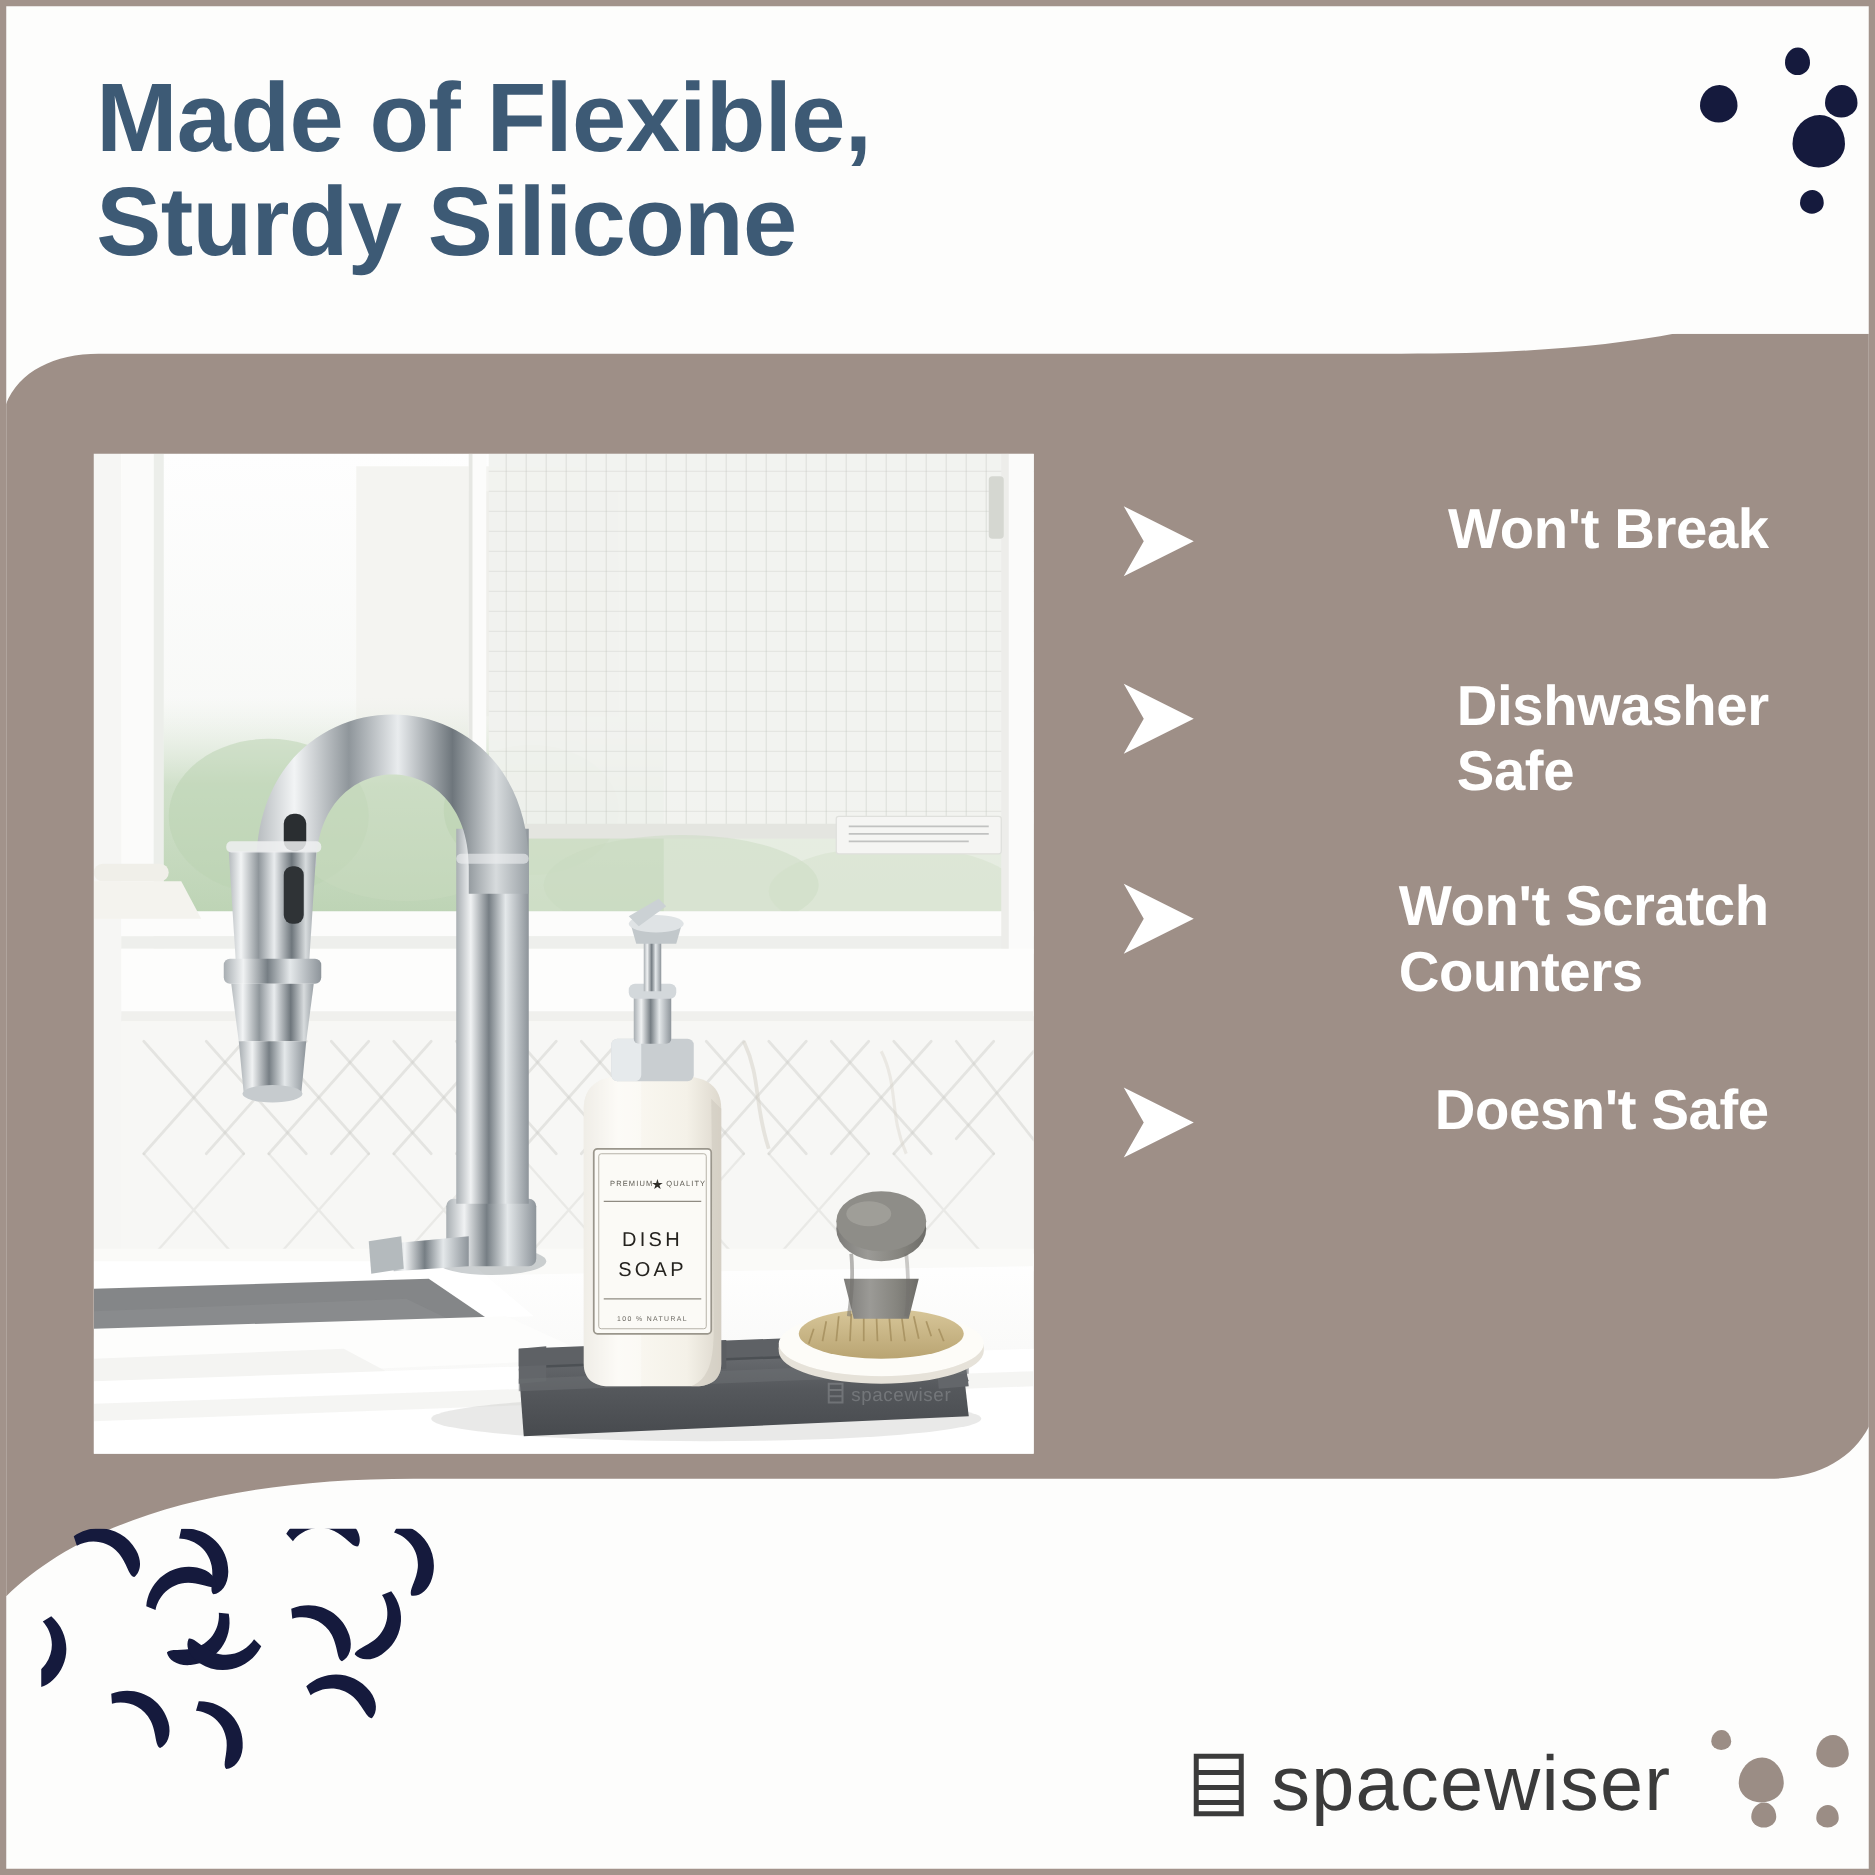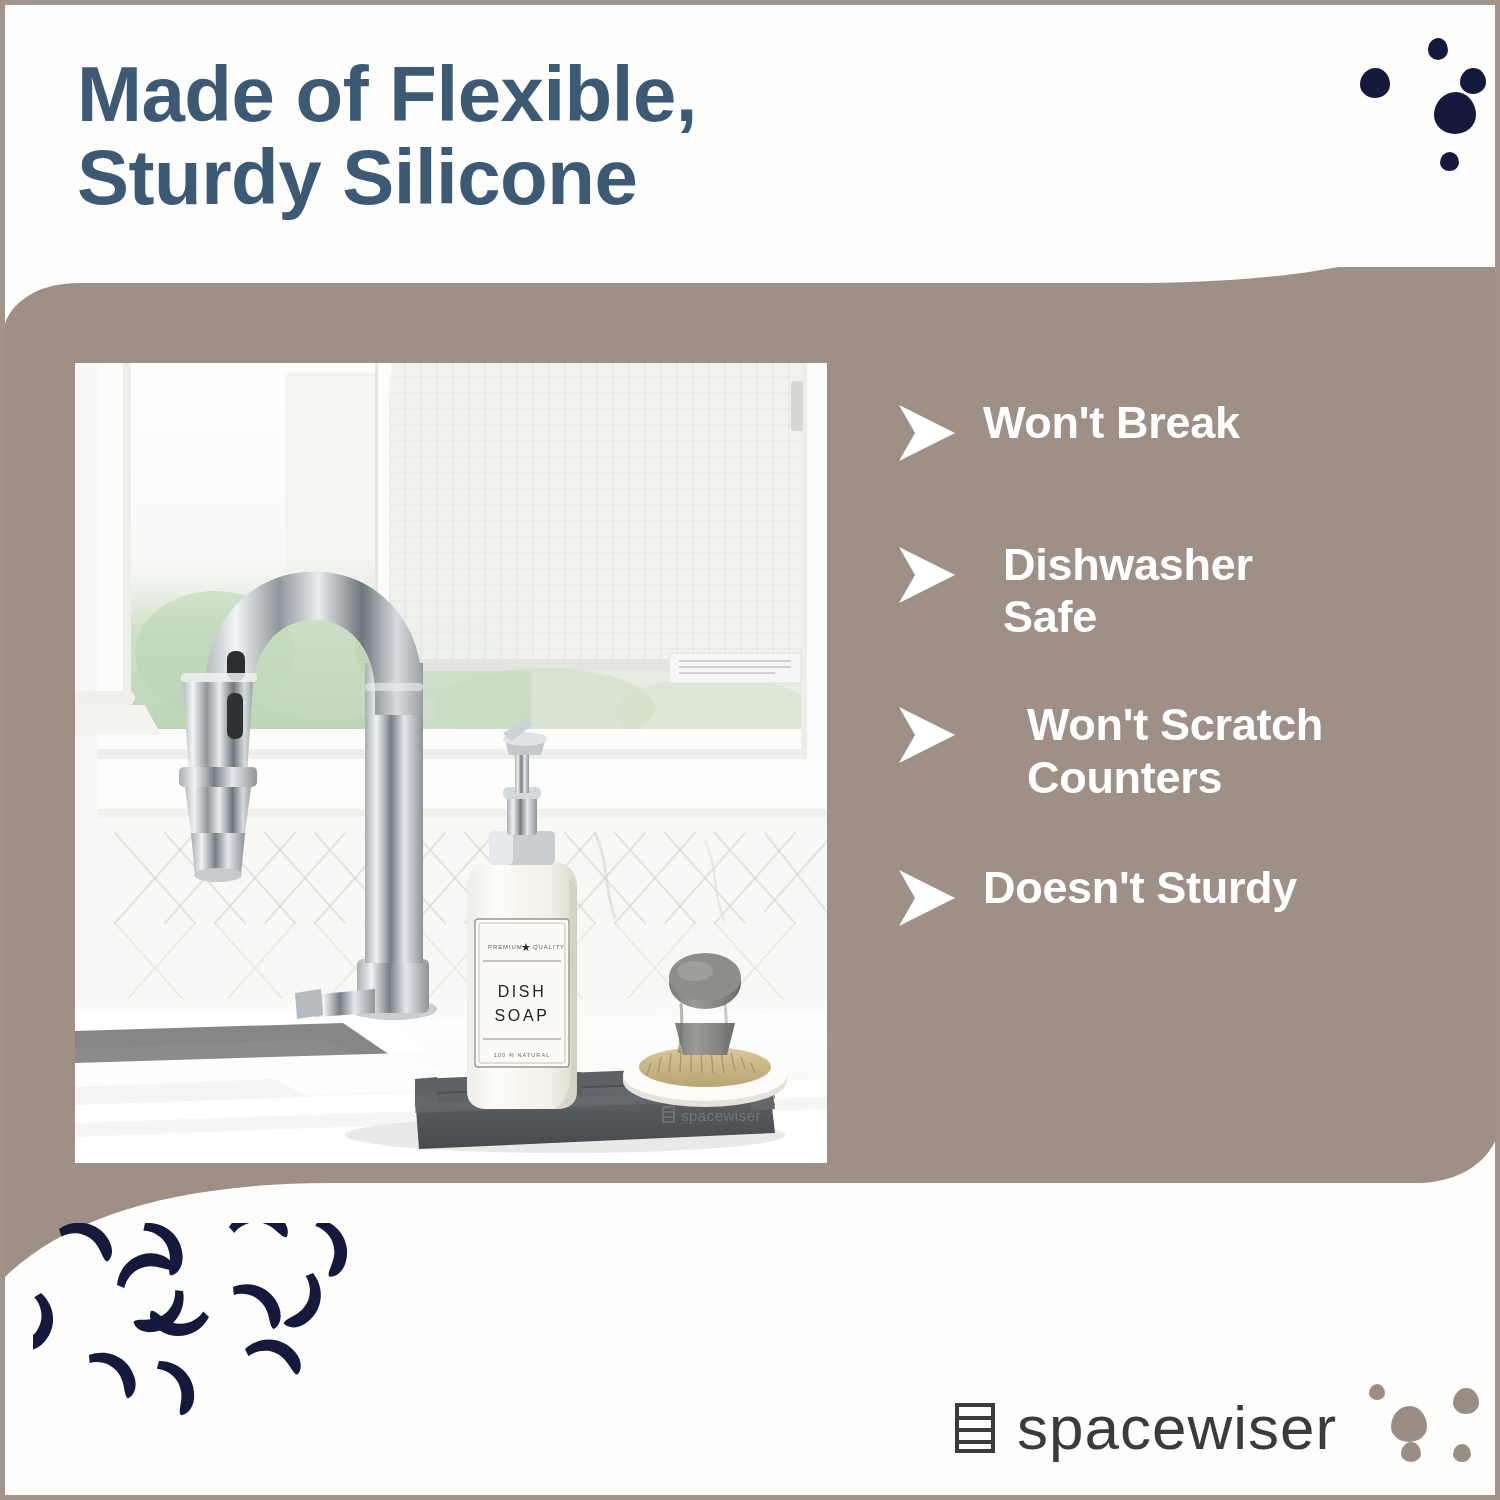--- a/index.html
+++ b/index.html
@@ -67,20 +67,21 @@
   
   .features{
     position:absolute;
     left:890px; top:392px;
     width:520px;
   }
   .feature{
     display:flex;
     align-items:flex-start;
     margin-bottom:44px;
+    justify-content:space-between;
   }
   .feature .arrow{
     flex:0 0 auto;
     width:62px;height:60px;
     margin-right:26px;
     margin-top:6px;
   }
   .feature .arrow svg{display:block;}
   .feature .flabel{
     color:#ffffff;
@@ -551,21 +552,21 @@
       <span class="flabel">Won't Scratch
 Counters</span>
     </div>
 
     <div class="feature f4">
       <span class="arrow">
         <svg width="62" height="60" viewBox="0 0 62 60" xmlns="http://www.w3.org/2000/svg">
           <path d="M4,2 L60,30 L4,58 L20,30 Z" fill="#ffffff"></path>
         </svg>
       </span>
-      <span class="flabel">Doesn't Sturdy</span>
+      <span class="flabel">Doesn't Safe</span>
     </div>
 
   </div>
 
   <div class="squiggles">
     <svg width="380" height="215" viewBox="0 0 380 215" xmlns="http://www.w3.org/2000/svg">
       <g fill="#151a3d">
 
         <g transform="translate(26,6) rotate(-18)">
           <path d="M0,0 C20,-6 40,6 44,26 C46,36 42,44 36,46 C32,44 34,34 30,24 C24,10 10,6 0,8 Z"></path>

